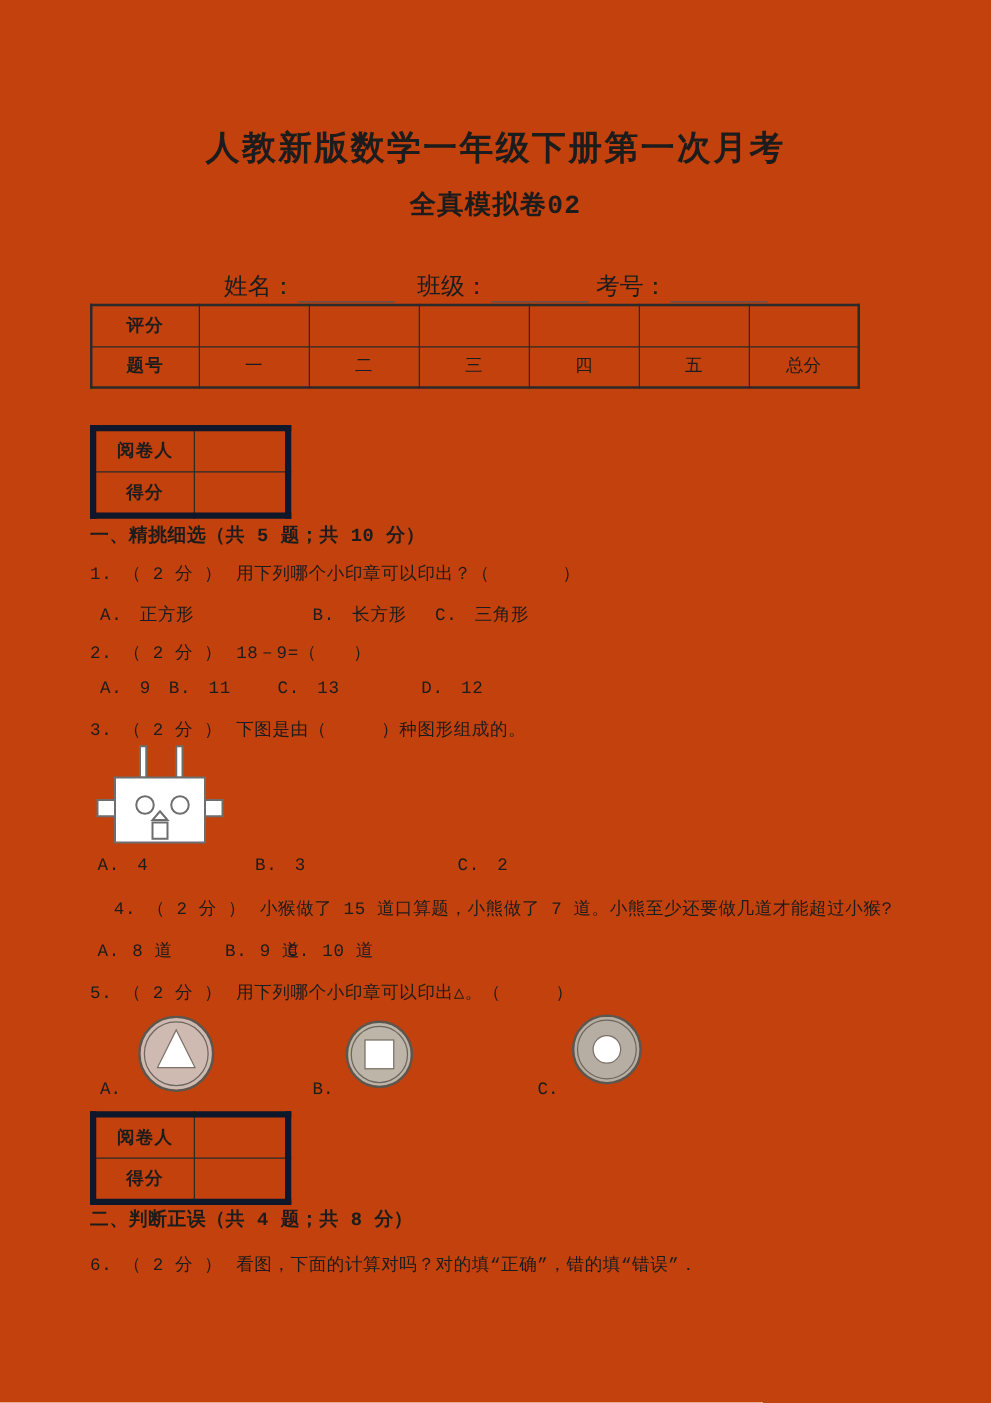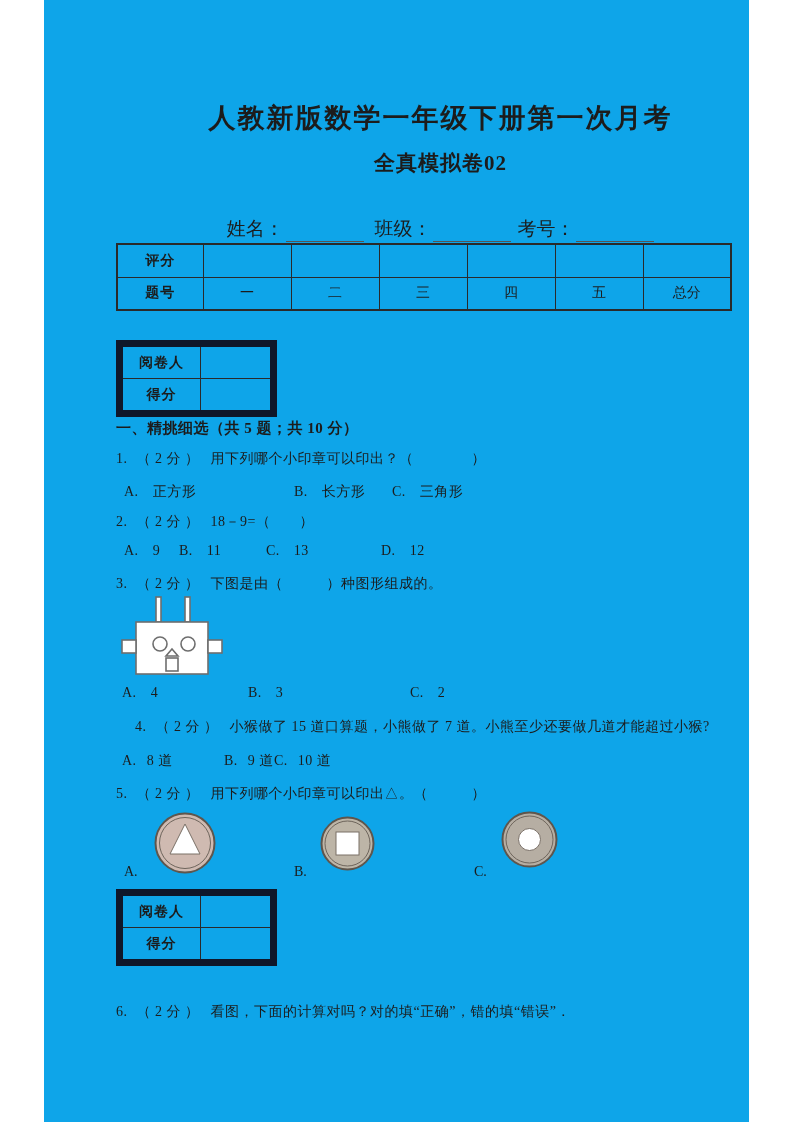--- a/index.html
+++ b/index.html
@@ -1,20 +1,20 @@
 <!DOCTYPE html>
 <html><head>
 <meta charset="utf-8">
 <style>
   * { margin:0; padding:0; box-sizing:border-box; }
   html,body { background:#ffffff; }
   .page {
-    position:relative; width:705px; height:1122px; margin:0 auto;
-    background:#0ea5e9; color:#1c1c1c;
-    font-family:Liberation Serif, serif;
+    position:relative; width:793px; height:1122px; margin:0 auto;
+    background:#c2410c; color:#1c1c1c;
+    font-family:Liberation Mono, monospace;
   }
   .abs { position:absolute; }
   .ctr { left:0; width:793px; text-align:center; }
   .title    { top:100px; font-size:27px; font-weight:bold; letter-spacing:2px; }
   .subtitle { top:149px; font-size:21px; font-weight:bold; letter-spacing:1px; }
   .examinfo { top:187px; font-size:15px; font-weight:bold; letter-spacing:1px; }
   .nameline { top:216px; font-size:19px; }
   .blank {
     display:inline-block; width:78px; height:15px; vertical-align:bottom;
     border-bottom:1px solid #555; margin:0 6px 0 2px;
@@ -23,21 +23,21 @@
 
   table { border-collapse:collapse; table-layout:fixed; }
   .score-table { left:72px; top:243px; width:616px; }
   .score-table td {
     border:1px solid #2a2a2a; height:33px; text-align:center;
     font-size:14px; padding:0;
   }
   .score-table { border:2px solid #2a2a2a; }
   .score-table td.hd { font-weight:bold; letter-spacing:1px; }
 
-  .exam-table { width:161px; border:7px solid #0f172a; }
+  .exam-table { width:161px; border:5px solid #0f172a; }
   .exam-table td { border:1px solid #2a2a2a; height:35px; text-align:center; font-size:14px; padding:0; }
   .exam-table td.lbl { width:81px; font-weight:bold; letter-spacing:1px; }
   .exam-table-1 { left:72px; top:340px; }
   .exam-table-2 { left:72px; top:889px; }
 
   .sec-heading { left:72px; font-size:15px; font-weight:bold; letter-spacing:0.5px; }
   .sec1 { top:419px; }
   .sec2 { top:966px; }
 
   .qline { left:72px; font-size:14px; letter-spacing:0.5px; white-space:nowrap; }
@@ -196,18 +196,19 @@
       <td class="lbl">阅卷人</td>
       <td></td>
     </tr>
     <tr>
       <td class="lbl">得分</td>
       <td></td>
     </tr>
   </tbody>
     </table>
 
+  <div class="abs sec-heading sec2">二、判断正误（共 4 题；共 8 分）</div>
 
   <div class="abs qline q6">
     <span class="num">6.</span><span class="pts">（ 2 分 ）</span><span>看图，下面的计算对吗？对的填“正确”，错的填“错误”．</span>
   </div>
 
 </div>
 
 </body></html>

